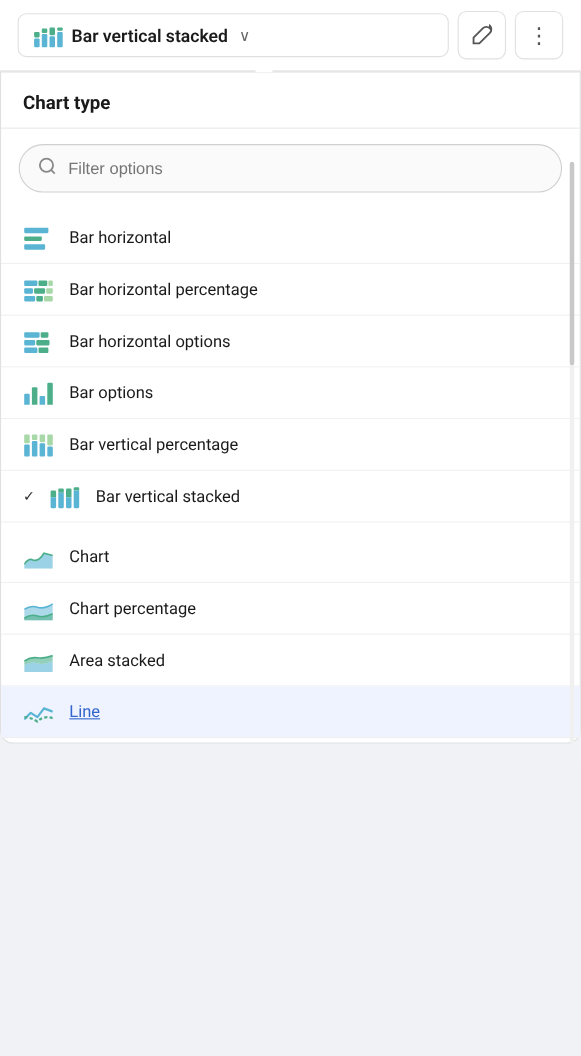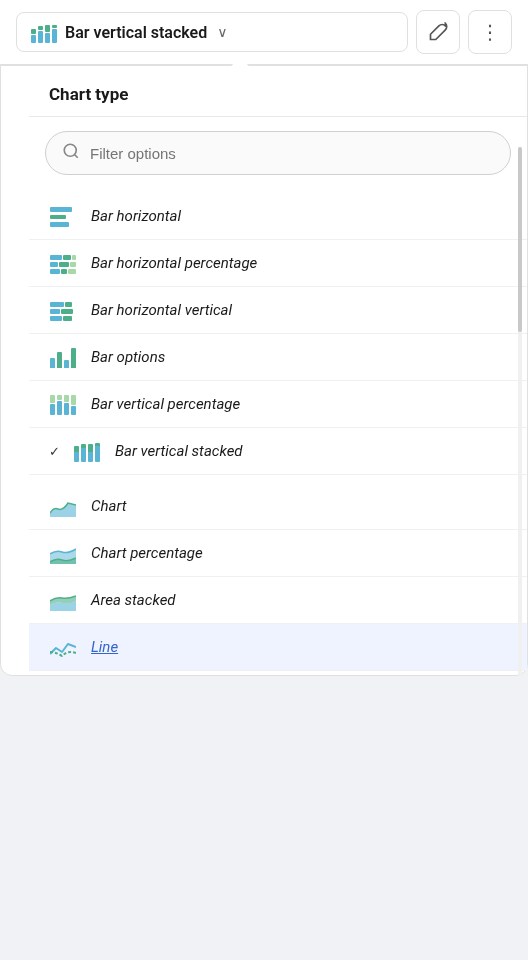--- a/index.html
+++ b/index.html
@@ -70,21 +70,20 @@
       color: #555;
       font-size: 18px;
     }
 
     .dropdown-panel {
       background: #fff;
       border: 1px solid #e0e0e0;
       border-radius: 0 0 12px 12px;
       width: 100%;
       position: relative;
-      padding-left: 28px;
     }
 
     
     .dropdown-panel::before {
       content: '';
       position: absolute;
       top: -8px;
       left: 230px;
       width: 16px;
       height: 8px;
@@ -148,21 +147,20 @@
       position: relative;
     }
 
     .list-item.active-link {
       background: #eef3ff;
     }
 
     .item-label {
       font-size: 15px;
       color: #1a1a1a;
-      font-style: italic;
     }
 
     .item-label.link {
       color: #3366cc;
       text-decoration: underline;
     }
 
     .check-mark {
       position: absolute;
       left: 20px;
@@ -353,21 +351,21 @@
           <div class="hbar-row">
             <div class="hbar-seg" style="width:10px;background:#5ab4d4;"></div>
             <div class="hbar-seg" style="width:12px;background:#4caf8a;"></div>
           </div>
           <div class="hbar-row">
             <div class="hbar-seg" style="width:12px;background:#5ab4d4;"></div>
             <div class="hbar-seg" style="width:9px;background:#4caf8a;"></div>
           </div>
         </div>
       </div>
-      <span class="item-label">Bar horizontal vertical</span>
+      <span class="item-label">Bar horizontal options</span>
     </div>
 
     <div class="list-item">
       <div class="icon-container">
         <div class="icon-bar-vert">
           <div class="vbar" style="height:10px;background:#5ab4d4;"></div>
           <div class="vbar" style="height:16px;background:#4caf8a;"></div>
           <div class="vbar" style="height:8px;background:#5ab4d4;"></div>
           <div class="vbar" style="height:20px;background:#4caf8a;"></div>
         </div>

